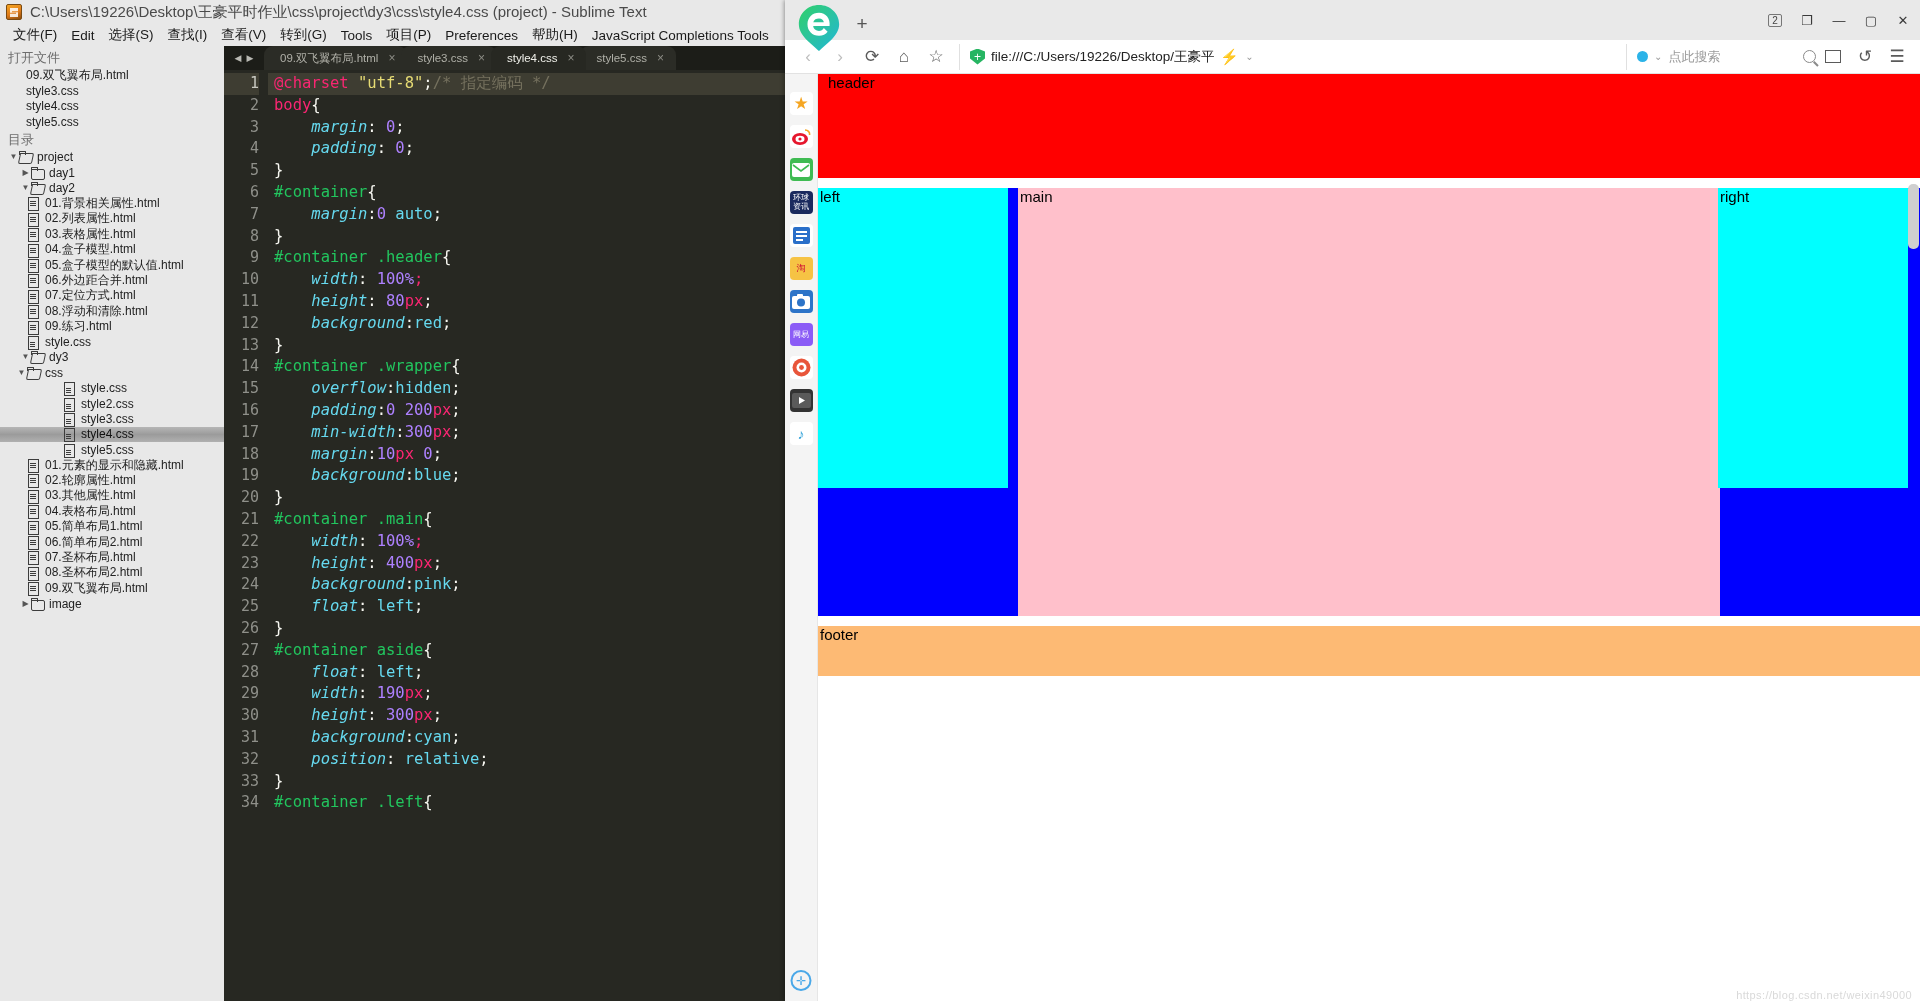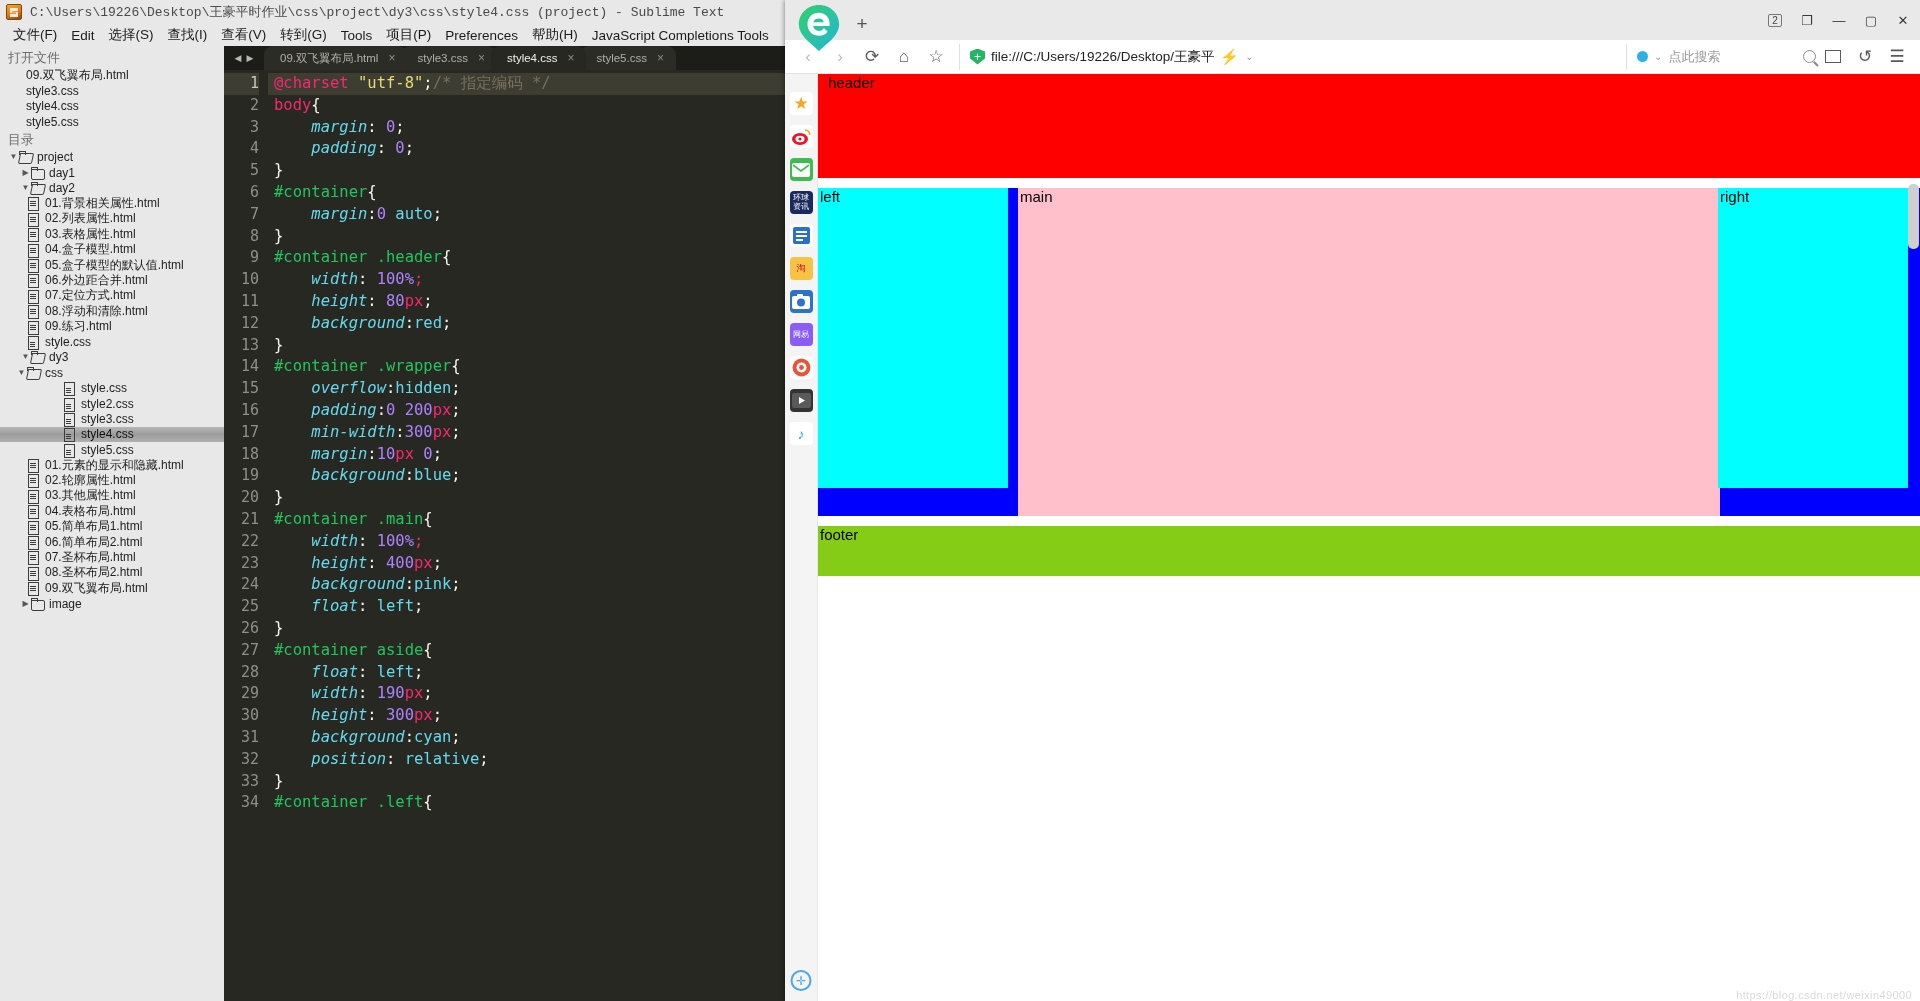--- a/index.html
+++ b/index.html
@@ -27,22 +27,22 @@
     background: linear-gradient(160deg,#f5a623 0%,#e07b1a 55%,#8a4a0c 100%);
     border: 1px solid #7a4a12; border-radius: 2px;
     position: relative; flex: none;
   }
   .st-appicon::after{
     content:""; position:absolute; left:3px; top:3px; width:8px; height:9px;
     background:#fff; opacity:.85;
     clip-path: polygon(100% 0,100% 35%,25% 35%,25% 48%,100% 48%,100% 100%,0 100%,0 65%,75% 65%,75% 52%,0 52%,0 0);
   }
   .st-title {
-    font-size: 13px; color: #4a4a4a; white-space: nowrap;
-    font-family: Liberation Mono, monospace;
+    font-size: 15px; color: #4a4a4a; white-space: nowrap;
+    font-family: Liberation Sans, sans-serif;
   }
   .st-menubar {
     height: 22px; display: flex; align-items: center;
     padding-left: 6px; background: #e8e8e8; gap: 0px;
   }
   .st-menu-item {
     font-size: 13.5px; color: #1a1a1a; padding: 2px 7px;
     white-space: nowrap; cursor: default;
   }
 
@@ -250,31 +250,31 @@
   }
   .p-header {
     height: 104px; background: red; color: #000; font-size: 15px;
     padding-left: 10px; line-height: 1.2;
   }
   .p-wrapper {
     background: blue; padding: 0 200px; overflow: hidden;
     margin: 10px 0; min-width: 300px; position: relative;
   }
   .p-main {
-    width: 100%; height: 328px; background: pink; float: left;
+    width: 100%; height: 428px; background: pink; float: left;
     font-size: 15px; padding-left: 2px; color: #000;
   }
   .p-aside {
     float: left; width: 190px; height: 300px; background: cyan;
     position: relative; font-size: 15px; padding-left: 2px; color: #000;
   }
   .p-left { margin-left: -100%; left: -200px; }
   .p-right { margin-left: -190px; left: 188px; }
   .p-footer {
-    height: 50px; background: #84cc16; color: #000; font-size: 15px;
+    height: 50px; background: #fdba74; color: #000; font-size: 15px;
     padding-left: 2px; clear: both; line-height: 1.2;
   }
   .wm {
     position: absolute; right: 8px; bottom: 0;
     font-size: 11px; color: #d9d9d9; letter-spacing: .4px;
   }
   .scroll-track {
     position: absolute; right: 0; top: 0; width: 14px; bottom: 0;
     background: transparent;
   }

